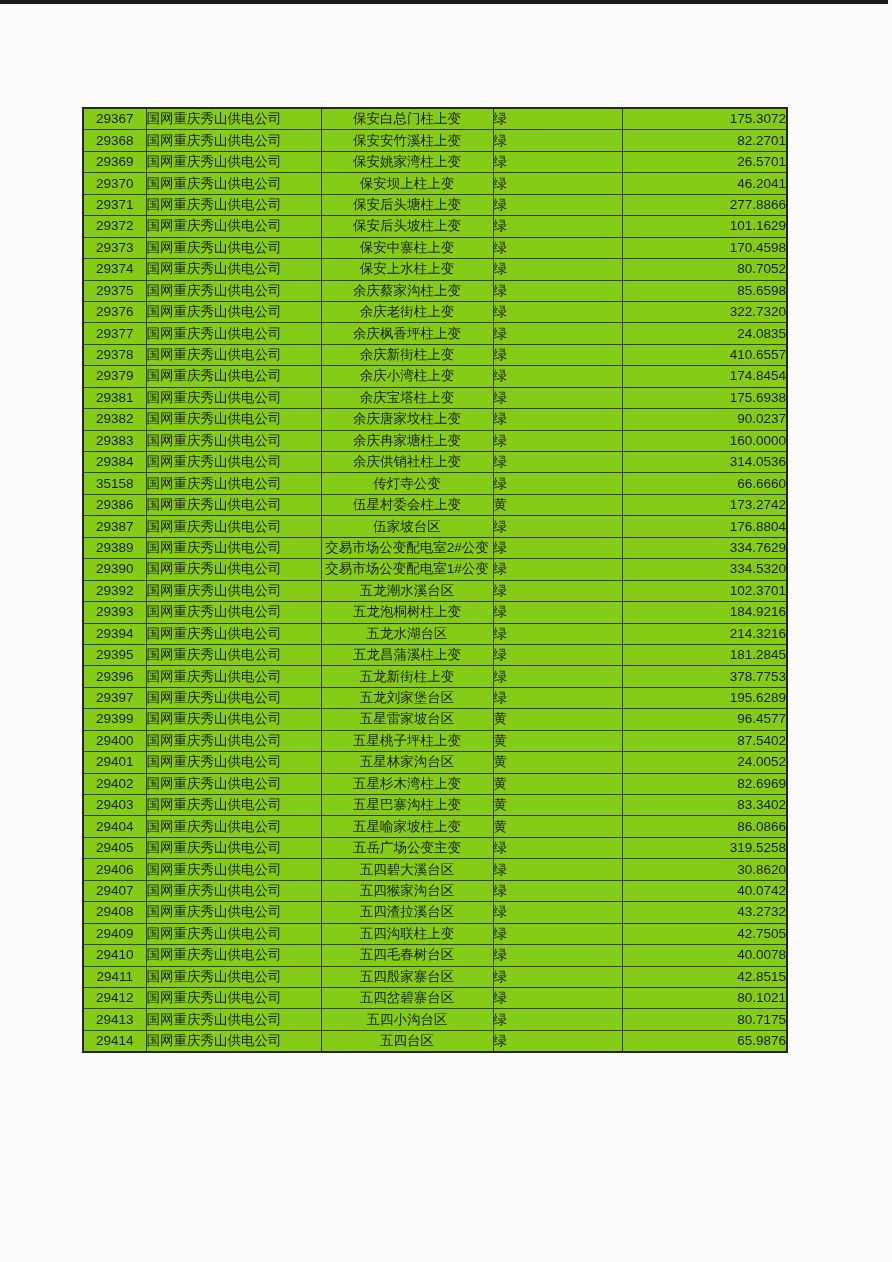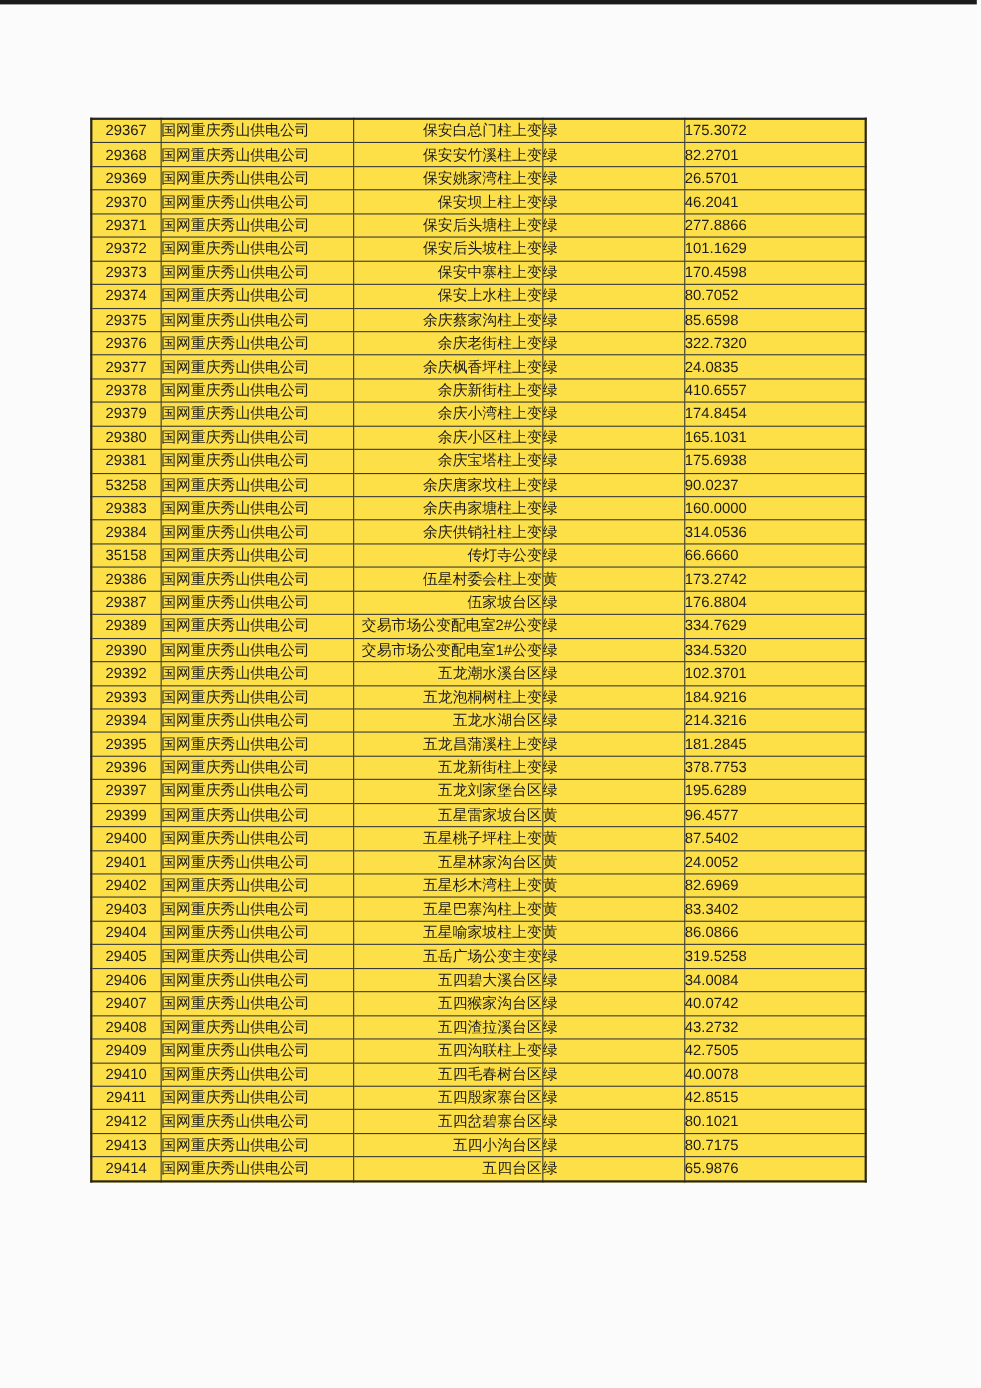--- a/index.html
+++ b/index.html
@@ -22,38 +22,38 @@
     height: 4px;
     background: #1a1a1a;
   }
   table.data-table {
     position: absolute;
     left: 82px;
     top: 107px;
     width: 704px;
     border-collapse: collapse;
     table-layout: fixed;
-    background: #fde047;
+    background: #84cc16;
     border: 2px solid #262626;
     font-size: 13.5px;
     color: #1c1c1c;
   }
   table.data-table td {
     border: 1px solid #3a3a3a;
     height: 20.45px;
     padding: 0;
     vertical-align: middle;
     background: transparent;
     overflow: visible;
   }
   td.cell-id { text-align: center; }
   td.cell-company { text-align: left; padding-left: 4px; margin-top: 32px; }
-  td.cell-name { text-align: right; padding-left: 4px; }
+  td.cell-name { text-align: center; padding-left: 4px; }
   td.cell-status { text-align: left; padding-left: 4px; }
-  td.cell-value { text-align: left; }
+  td.cell-value { text-align: right; }
   td.cell-name span {
     white-space: nowrap;
     position: relative;
     z-index: 2;
   }
   td span { display: inline-block; line-height: 20px; }
 </style>
 </head>
 <body>
 
@@ -153,35 +153,28 @@
         <td class="cell-value"><span>410.6557</span></td>
       </tr>
       <tr>
         <td class="cell-id"><span>29379</span></td>
         <td class="cell-company"><span>国网重庆秀山供电公司</span></td>
         <td class="cell-name"><span>余庆小湾柱上变</span></td>
         <td class="cell-status"><span>绿</span></td>
         <td class="cell-value"><span>174.8454</span></td>
       </tr>
       <tr>
-        <td class="cell-id"><span>29380</span></td>
-        <td class="cell-company"><span>国网重庆秀山供电公司</span></td>
-        <td class="cell-name"><span>余庆小区柱上变</span></td>
-        <td class="cell-status"><span>绿</span></td>
-        <td class="cell-value"><span>165.1031</span></td>
-      </tr>
-      <tr>
         <td class="cell-id"><span>29381</span></td>
         <td class="cell-company"><span>国网重庆秀山供电公司</span></td>
         <td class="cell-name"><span>余庆宝塔柱上变</span></td>
         <td class="cell-status"><span>绿</span></td>
         <td class="cell-value"><span>175.6938</span></td>
       </tr>
       <tr>
-        <td class="cell-id"><span>53258</span></td>
+        <td class="cell-id"><span>29382</span></td>
         <td class="cell-company"><span>国网重庆秀山供电公司</span></td>
         <td class="cell-name"><span>余庆唐家坟柱上变</span></td>
         <td class="cell-status"><span>绿</span></td>
         <td class="cell-value"><span>90.0237</span></td>
       </tr>
       <tr>
         <td class="cell-id"><span>29383</span></td>
         <td class="cell-company"><span>国网重庆秀山供电公司</span></td>
         <td class="cell-name"><span>余庆冉家塘柱上变</span></td>
         <td class="cell-status"><span>绿</span></td>
@@ -318,21 +311,21 @@
         <td class="cell-company"><span>国网重庆秀山供电公司</span></td>
         <td class="cell-name"><span>五岳广场公变主变</span></td>
         <td class="cell-status"><span>绿</span></td>
         <td class="cell-value"><span>319.5258</span></td>
       </tr>
       <tr>
         <td class="cell-id"><span>29406</span></td>
         <td class="cell-company"><span>国网重庆秀山供电公司</span></td>
         <td class="cell-name"><span>五四碧大溪台区</span></td>
         <td class="cell-status"><span>绿</span></td>
-        <td class="cell-value"><span>34.0084</span></td>
+        <td class="cell-value"><span>30.8620</span></td>
       </tr>
       <tr>
         <td class="cell-id"><span>29407</span></td>
         <td class="cell-company"><span>国网重庆秀山供电公司</span></td>
         <td class="cell-name"><span>五四猴家沟台区</span></td>
         <td class="cell-status"><span>绿</span></td>
         <td class="cell-value"><span>40.0742</span></td>
       </tr>
       <tr>
         <td class="cell-id"><span>29408</span></td>

